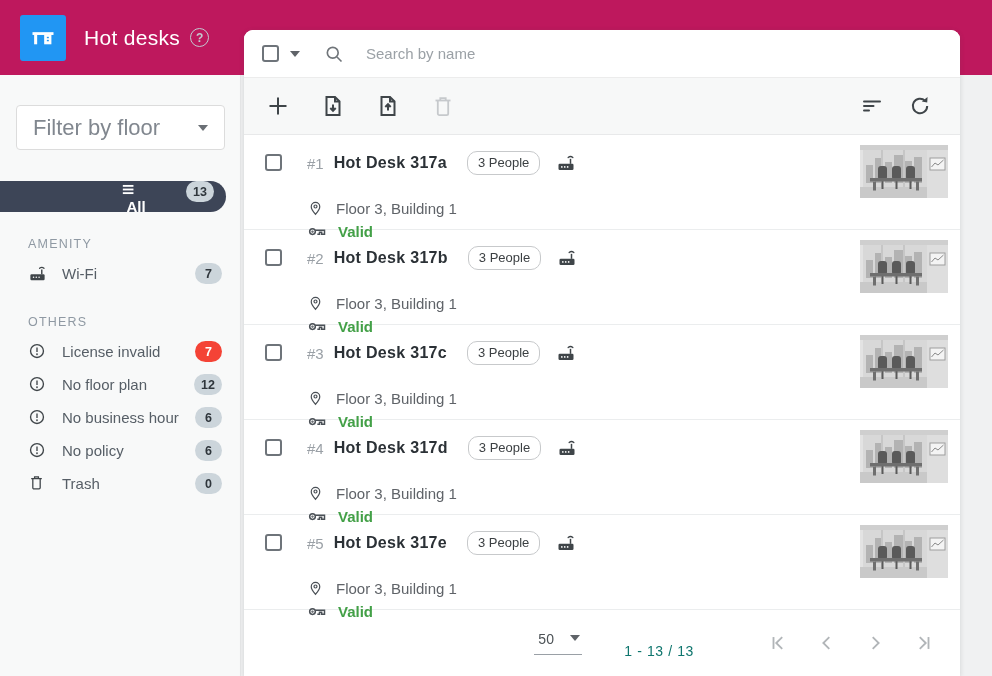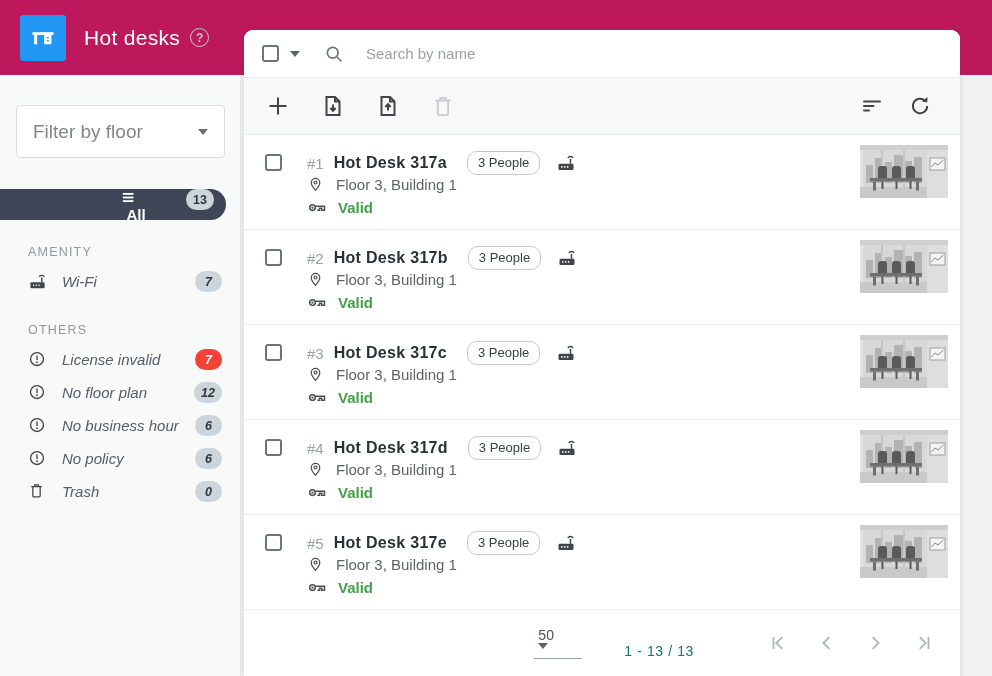--- a/index.html
+++ b/index.html
@@ -31,24 +31,24 @@
     color: #c3c9d1; font-size: 12px; font-weight: 700;
     display: flex; align-items: center; justify-content: center;
   }
   .help::after { content: "?"; }
   
   .sidebar {
     position: absolute; top: 75px; left: 0; width: 241px; bottom: 0;
     background: #f8f9f9; border-right: 1px solid #e6e7e8;
   }
   .filter-box {
-    margin: 30px 15px 0 16px; height: 53px;
+    margin: 30px 15px 0 16px; height: 45px;
     background: #fff; border: 1px solid #dcdcdc; border-radius: 4px;
     display: flex; align-items: center; justify-content: space-between;
-    padding: 0 16px; color: #81878f; font-size: 19px; cursor: pointer;
+    padding: 0 16px; color: #81878f; font-size: 22px; cursor: pointer;
   }
   .tri {
     width: 0; height: 0; display: inline-block;
     border-left: 5px solid transparent; border-right: 5px solid transparent;
     border-top: 6px solid #6a6f75;
   }
   .all-item {
     margin-top: 31px; height: 31px; width: 226px;
     background: #3d4557; border-radius: 0 16px 16px 0;
     color: #fff; font-size: 15px; font-weight: 700;
@@ -65,21 +65,21 @@
     padding: 0 7px;
   }
   .badge.red { background: #f44336; color: #fff; }
   .section-heading {
     margin: 25px 0 6px 28px; color: #8f99a3; font-size: 12.5px;
     letter-spacing: 1.2px;
   }
   .side-item {
     height: 33px; display: flex; align-items: center;
     padding-left: 28px; position: relative; cursor: pointer;
-    color: #565e66; font-size: 15px; font-style: italic;
+    color: #565e66; font-size: 15px;
   }
   .side-item .s-icon { width: 19px; height: 19px; margin-right: 15px; color: #3f4549; display: inline-flex; }
   .side-item .badge { position: absolute; right: 18px; }
   
   .panel {
     position: absolute; left: 244px; top: 30px; width: 716px; bottom: 0;
     background: #ffffff; border-radius: 9px 9px 0 0;
     box-shadow: 0 1px 5px rgba(60,64,67,.18);
     display: flex; flex-direction: column;
   }
@@ -118,35 +118,35 @@
   .desk-row .checkbox { margin-top: 3px; }
   .row-body { margin-left: 25px; }
   .line1 { display: flex; align-items: center; }
   .row-index { color: #9aa0a6; font-size: 15px; margin-right: 10px; }
   .row-name { font-size: 16px; font-weight: 700; color: #2b3136; letter-spacing: .3px; cursor: pointer; }
   .people-badge {
     margin-left: 20px; border: 1px solid #c7c9cb; border-radius: 10px;
     padding: 3px 10px 4px; font-size: 13px; color: #3c4043; background: #fff;
   }
   .row-router { margin-left: 16px; color: #3f4549; display: inline-flex; }
-  .line2 { display: flex; align-items: center; margin-top: 0; color: #5f6368; font-size: 15px; }
+  .line2 { display: flex; align-items: center; margin-top: 24px; color: #5f6368; font-size: 15px; }
   .line3 { display: flex; align-items: center; margin-top: 5px; font-size: 15px; color: #43a047; font-weight: 600; }
   .li-icon { width: 18px; height: 18px; margin-right: 11px; color: #4a5056; display: inline-flex; }
   .line3 .li-icon { width: 20px; }
   .thumb { position: absolute; right: 12px; top: 10px; width: 88px; height: 53px; cursor: pointer; }
   .thumb svg { width: 100%; height: 100%; display: block; }
   
   .pagination {
     height: 66px; display: flex; align-items: center; justify-content: flex-end;
     padding-right: 26px;
   }
   .page-size {
-    display: flex; align-items: flex-start; justify-content: space-between;
+    display: flex; align-items: center; justify-content: space-between;
     width: 48px; border-bottom: 1px solid #9aa0a6; padding: 0 2px 7px 4px;
-    color: #4c5256; font-size: 14px; margin-right: 42px; cursor: pointer; flex-direction: column;
+    color: #4c5256; font-size: 14px; margin-right: 42px; cursor: pointer;
   }
   .page-size .tri { border-top-color: #5f6368; margin-bottom: 2px; }
   .range { font-size: 14px; color: #0f766e; letter-spacing: .6px; margin-right: 48px; margin-top: 16px; }
   .pgnav { display: flex; align-items: center; }
   .pgbtn { width: 22px; height: 22px; color: #b1b5b8; margin-left: 26px; cursor: pointer; display: inline-flex; }
 </style>
 </head>
 <body>
 
 <div class="header">

